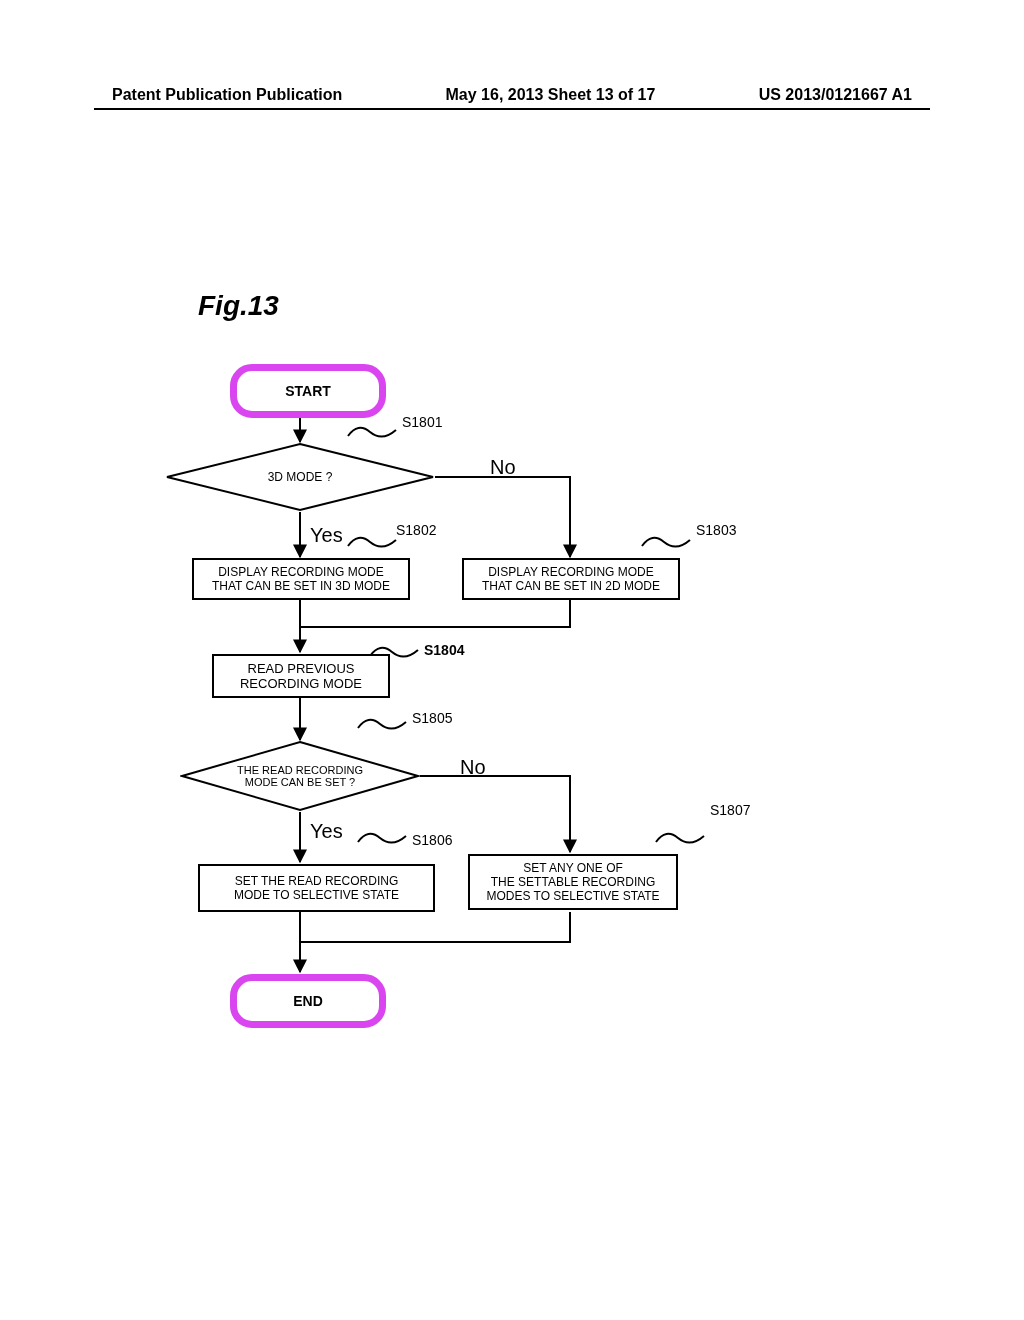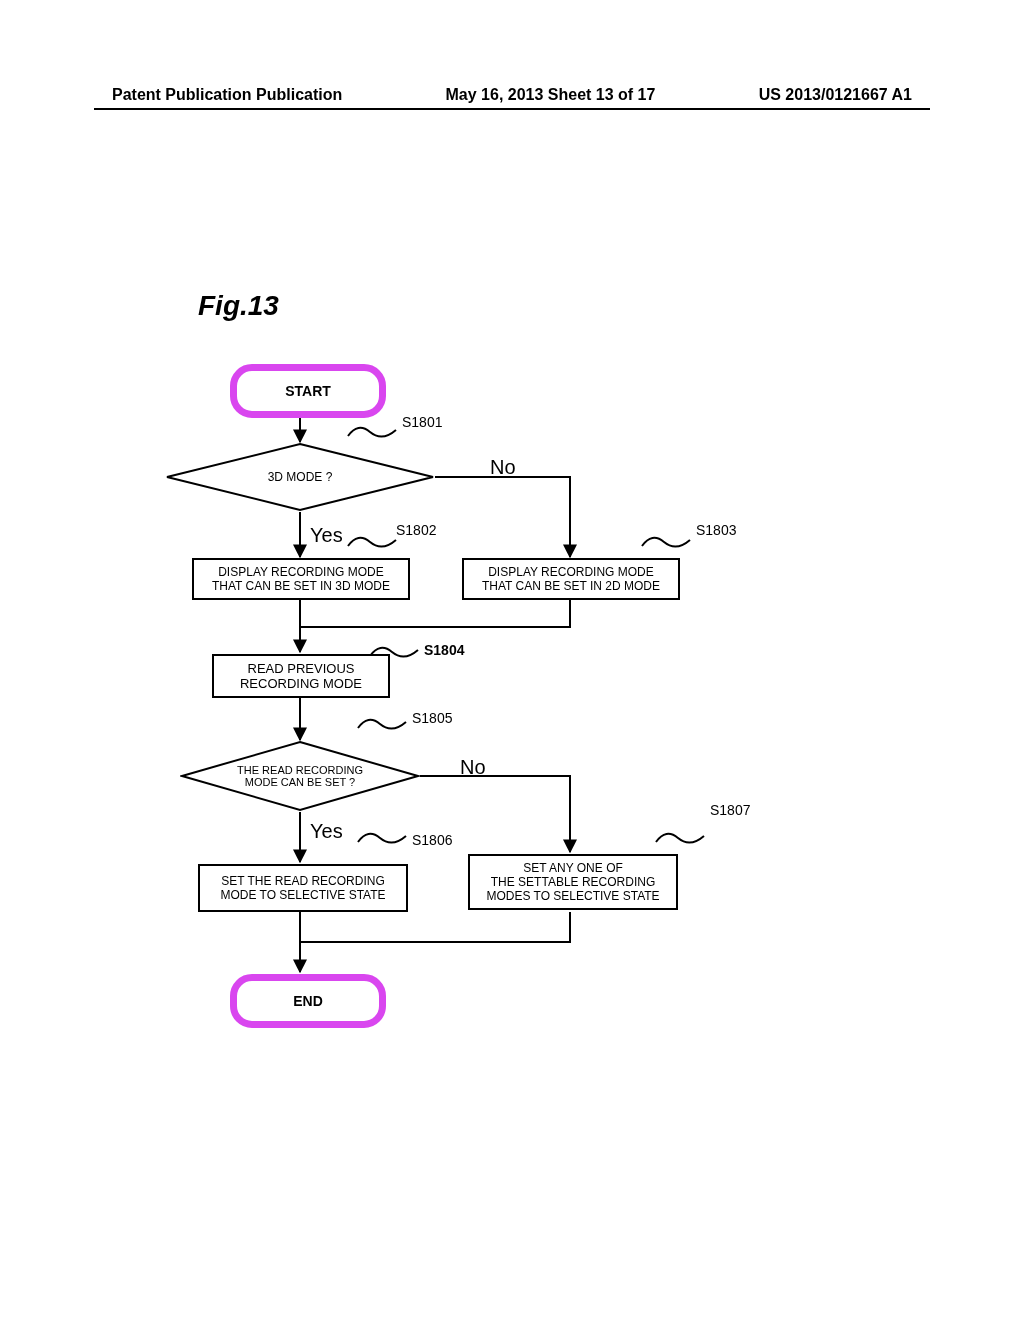--- a/index.html
+++ b/index.html
@@ -183,21 +183,21 @@
       <svg width="240" height="72">
           <polygon points="120,2 238,36 120,70 2,36" fill="#fff" stroke="#000" stroke-width="2"></polygon>
         </svg>
       <div class="decision-text" style="white-space:pre-line; font-size:11px;">THE READ RECORDING
 MODE CAN BE SET ?</div>
     </div>
     <div class="slabel" style="left:412px; top:358px;">S1805</div>
     <div class="label" style="left:460px; top:404px;">No</div>
     <div class="label" style="left:310px; top:468px;">Yes</div>
 
-    <div class="process" style="left:198px; top:512px; width:210px; height:48px; white-space:pre-line;">SET THE READ RECORDING
+    <div class="process" style="left:198px; top:512px; width:237px; height:48px; white-space:pre-line;">SET THE READ RECORDING
 MODE TO SELECTIVE STATE</div>
     <div class="slabel" style="left:412px; top:472px;margin-top:8px;">S1806</div>
 
     <div class="process" style="left:468px; top:502px; width:210px; height:56px; white-space:pre-line;">SET ANY ONE OF
 THE SETTABLE RECORDING
 MODES TO SELECTIVE STATE</div>
     <div class="slabel" style="left:710px; top:450px;">S1807</div>
 
     <div class="terminator" style="left:230px; top:622px; width:142px; height:40px;">
       <span>END</span>

